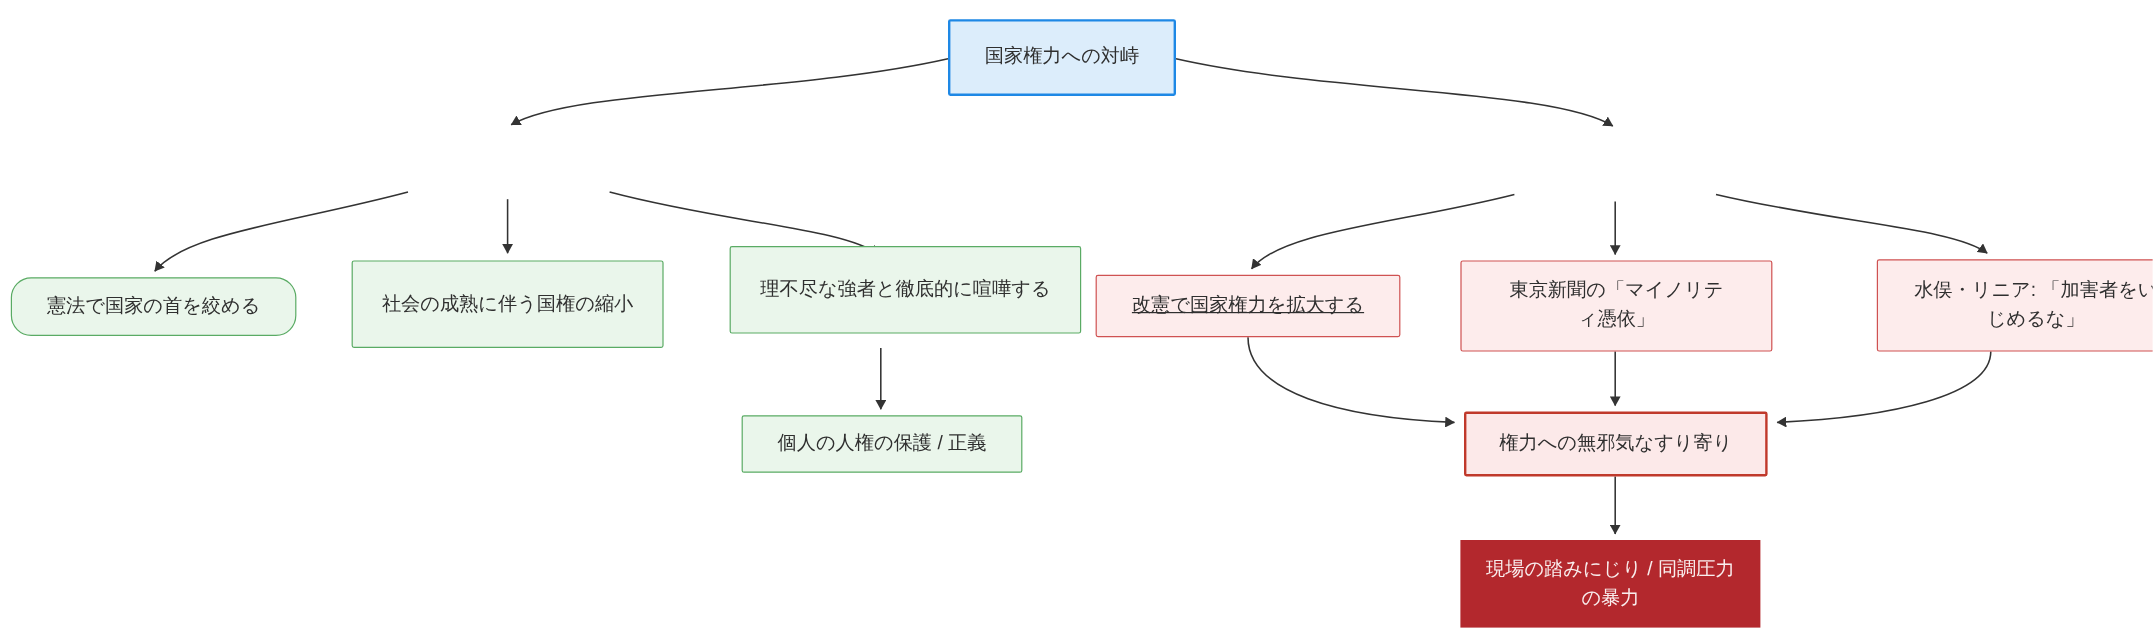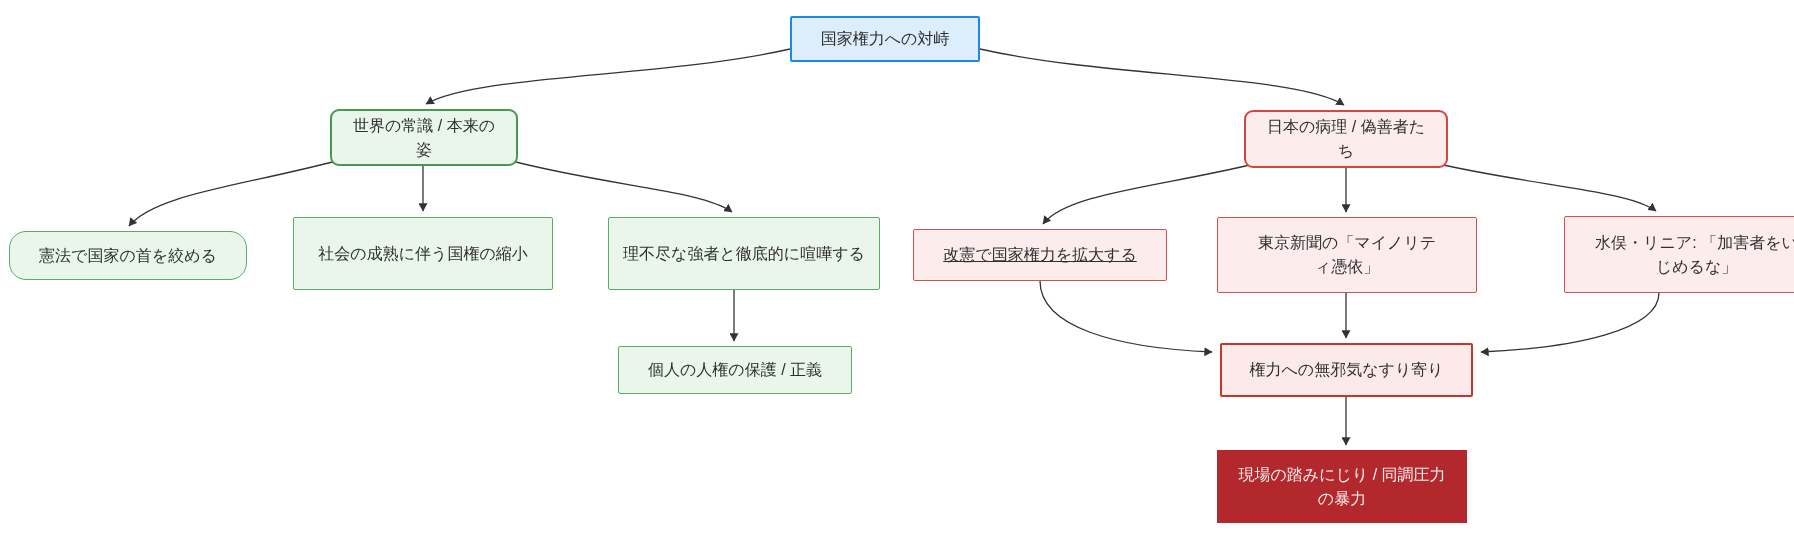--- a/index.html
+++ b/index.html
@@ -37,40 +37,40 @@
     display: flex;
     align-items: center;
     justify-content: center;
     text-align: center;
     font-size: 16px;
     line-height: 1.5;
     color: #2f2f2f;
     padding: 2px 20px;
   }
   .root {
-    left: 790px; top: 16px; width: 190px; height: 46px;
+    left: 790px; top: 16px; width: 190px; height: 64px;
     background: var(--root-fill, #dcedfb);
     border: 2px solid var(--root-stroke, #1e88e5);
     border-radius: 2px;
     text-align: center;
   }
   .green-parent {
     left: 330px; top: 109px; width: 188px; height: 57px;
     background: var(--green-fill, #eaf6eb);
     border: 2.5px solid var(--green-stroke-parent, #459a4d);
     border-radius: 9px;
   }
   .green-leaf {
     background: var(--green-fill, #eaf6eb);
     border: 1.5px solid var(--green-stroke, #5aab64);
     border-radius: 2px;
   }
   .n-constitution { left: 9px;   top: 231px; width: 238px; height: 49px; border-radius: 17px; }
   .n-maturity     { left: 293px; top: 217px; width: 260px; height: 73px; padding: 0 24px; }
-  .n-fight        { left: 608px; top: 217px; width: 272px; height: 73px; padding: 2px 14px; }
+  .n-fight        { left: 608px; top: 205px; width: 293px; height: 73px; padding: 2px 14px; }
   .n-rights       { left: 618px; top: 346px; width: 234px; height: 48px; }
   .pink-parent {
     left: 1244px; top: 110px; width: 204px; height: 58px;
     background: var(--pink-fill, #fdecec);
     border: 2.5px solid var(--pink-stroke-parent, #d64541);
     border-radius: 9px;
   }
   .pink-leaf {
     background: var(--pink-fill, #fdecec);
     border: 1.5px solid var(--pink-stroke, #cf5252);
@@ -114,31 +114,29 @@
     <path class="edge" marker-end="url(#arrowhead)" d="M 1346 168 L 1346 212"></path>
     <path class="edge" marker-end="url(#arrowhead)" d="M 1430 162 C 1532 186, 1628 190, 1656 211"></path>
     <path class="edge" marker-end="url(#arrowhead)" d="M 1040 281 C 1040 327, 1116 348, 1212 352"></path>
     <path class="edge" marker-end="url(#arrowhead)" d="M 1346 293 L 1346 338"></path>
     <path class="edge" marker-end="url(#arrowhead)" d="M 1659 293 C 1659 330, 1575 348, 1481 352"></path>
     <path class="edge" marker-end="url(#arrowhead)" d="M 1346 397 L 1346 445"></path>
   </svg>
 
   <div class="node root">国家権力への対峙</div>
 
-  <div class="node green-parent">世界の常識 / 本来の姿</div>
 
   <div class="node green-leaf n-constitution">憲法で国家の首を絞める</div>
 
   <div class="node green-leaf n-maturity">社会の成熟に伴う国権の縮小</div>
 
   <div class="node green-leaf n-fight">理不尽な強者と徹底的に喧嘩する</div>
 
   <div class="node green-leaf n-rights">個人の人権の保護 / 正義</div>
 
-  <div class="node pink-parent">日本の病理 / 偽善者たち</div>
 
   <div class="node pink-leaf n-kaiken">改憲で国家権力を拡大する</div>
 
   <div class="node pink-leaf n-tokyo">東京新聞の「マイノリティ憑依」</div>
 
   <div class="node pink-leaf n-minamata">水俣・リニア: 「加害者をいじめるな」</div>
 
   <div class="node n-snuggle">権力への無邪気なすり寄り</div>
 
   <div class="node n-violence">現場の踏みにじり / 同調圧力の暴力</div>

